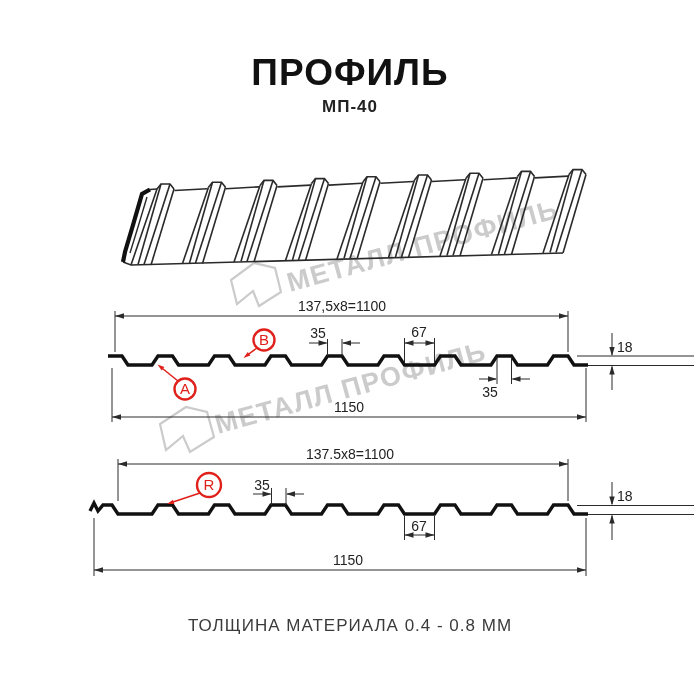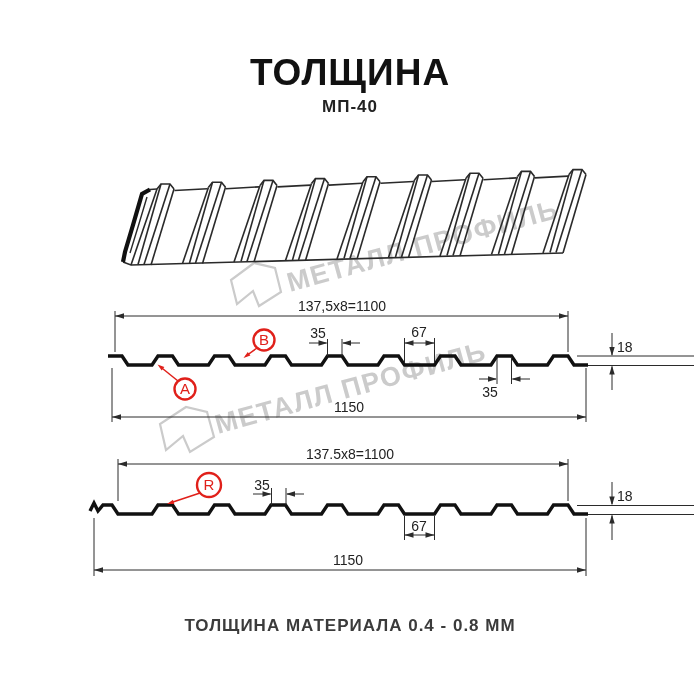--- a/index.html
+++ b/index.html
@@ -3,33 +3,33 @@
 <meta charset="utf-8">
 <style>
   html,body{margin:0;padding:0;background:#fff;}
   .canvas{position:relative;width:700px;height:700px;background:#fff;overflow:hidden;
           font-family:"Liberation Sans","DejaVu Sans",sans-serif;}
   .title{position:absolute;top:52px;left:0;width:700px;text-align:center;
          font-size:37px;font-weight:800;letter-spacing:1px;color:#111;}
   .subtitle{position:absolute;top:97px;left:0;width:700px;text-align:center;
          font-size:17px;font-weight:600;letter-spacing:1px;color:#222;}
   .footer{position:absolute;top:616px;left:0;width:700px;text-align:center;
-         font-size:17px;font-weight:700;letter-spacing:1px;color:#3b3b3b;}
+         font-size:17px;font-weight:400;letter-spacing:1px;color:#3b3b3b;}
   svg{position:absolute;left:0;top:0;}
   .dim{font-family:"Liberation Sans","DejaVu Sans",sans-serif;font-size:14px;fill:#222;}
   .wmtext{font-family:"Liberation Sans","DejaVu Sans",sans-serif;font-size:27px;font-weight:bold;
           letter-spacing:1.5px;fill:#cbcbcb;}
   .redletter{font-family:"Liberation Sans","DejaVu Sans",sans-serif;font-size:15px;fill:#e0201a;}
 </style>
 </head>
 <body>
 
 <div class="canvas">
 
-  <div class="title">ТОЛЩИНА</div>
+  <div class="title">ПРОФИЛЬ</div>
   <div class="subtitle">МП-40</div>
 
   <svg width="700" height="700" viewBox="0 0 700 700">
 
     <g>
       <path d="M254,263 L231,280 L237,304 L253,291 L259,306 L281,292 L275,268 Z" fill="none" stroke="#cbcbcb" stroke-width="2.2"></path>
       <text class="wmtext" x="290" y="292" transform="rotate(-15.5 290 292)">МЕТАЛЛ ПРОФИЛЬ</text>
     </g>
     <g>
       <path d="M186,407 L160,424 L166,450 L183,436 L190,452 L214,437 L207,412 Z" fill="none" stroke="#cbcbcb" stroke-width="2.2"></path>

